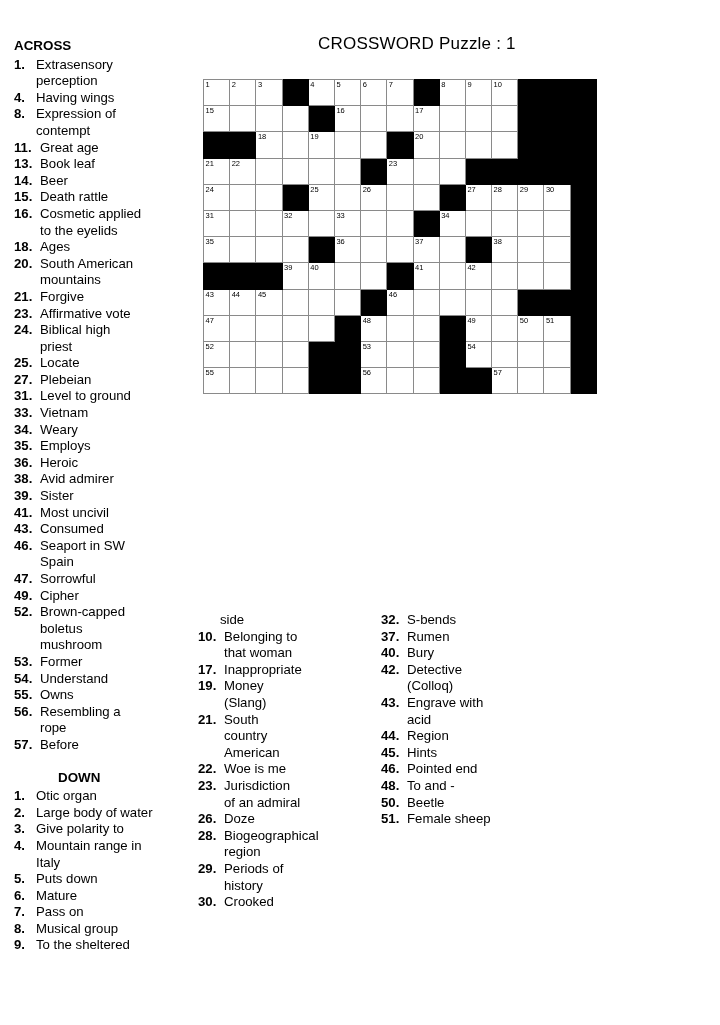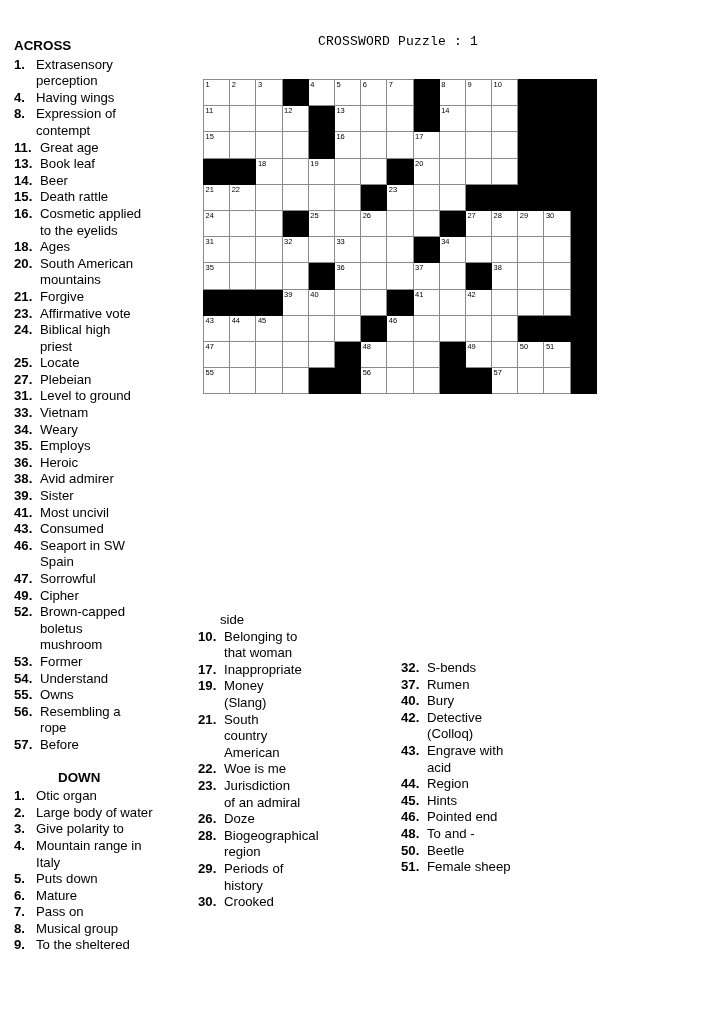--- a/index.html
+++ b/index.html
@@ -17,34 +17,33 @@
   }
   .page {
     position: relative;
     width: 720px;
     height: 1025px;
   }
   #puzzle-title {
     position: absolute;
     left: 318px;
     top: 34px;
-    font-size: 13px;
+    font-size: 17px;
     letter-spacing: 0.2px;
-    font-family: Liberation Mono, monospace;
   }
 
   
   .clue-col {
     position: absolute;
     font-size: 13.2px;
     line-height: 16.6px;
   }
   #col-left  { left: 14px;  top: 38px;  width: 186px; }
   #col-mid   { left: 198px; top: 612px; width: 180px; }
-  #col-right { left: 401px; top: 612px; width: 180px; margin-top: 48px; }
+  #col-right { left: 381px; top: 612px; width: 180px; }
 
   .section-head {
     font-weight: bold;
     font-size: 13.4px;
     margin: 0 0 2px 0;
   }
   .section-head.down { margin-top: 16px; padding-left: 44px; }
 
   .clue {
     display: flex;
@@ -135,45 +134,20 @@
           </td>
           <td>
             <span class="cn">10</span>
           </td>
           <td class="block"></td>
           <td class="block"></td>
           <td class="block"></td>
         </tr>
         <tr>
           <td>
-            <span class="cn">11</span>
-          </td>
-          <td></td>
-          <td></td>
-          <td>
-            <span class="cn">12</span>
-          </td>
-          <td class="block"></td>
-          <td>
-            <span class="cn">13</span>
-          </td>
-          <td></td>
-          <td></td>
-          <td class="block"></td>
-          <td>
-            <span class="cn">14</span>
-          </td>
-          <td></td>
-          <td></td>
-          <td class="block"></td>
-          <td class="block"></td>
-          <td class="block"></td>
-        </tr>
-        <tr>
-          <td>
             <span class="cn">15</span>
           </td>
           <td></td>
           <td></td>
           <td></td>
           <td class="block"></td>
           <td>
             <span class="cn">16</span>
           </td>
           <td></td>
@@ -383,20 +357,43 @@
           <td>
             <span class="cn">49</span>
           </td>
           <td></td>
           <td>
             <span class="cn">50</span>
           </td>
           <td>
             <span class="cn">51</span>
           </td>
+          <td class="block"></td>
+        </tr>
+        <tr>
+          <td>
+            <span class="cn">52</span>
+          </td>
+          <td></td>
+          <td></td>
+          <td></td>
+          <td class="block"></td>
+          <td class="block"></td>
+          <td>
+            <span class="cn">53</span>
+          </td>
+          <td></td>
+          <td></td>
+          <td class="block"></td>
+          <td>
+            <span class="cn">54</span>
+          </td>
+          <td></td>
+          <td></td>
+          <td></td>
           <td class="block"></td>
         </tr>
         <tr>
           <td>
             <span class="cn">55</span>
           </td>
           <td></td>
           <td></td>
           <td></td>
           <td class="block"></td>

